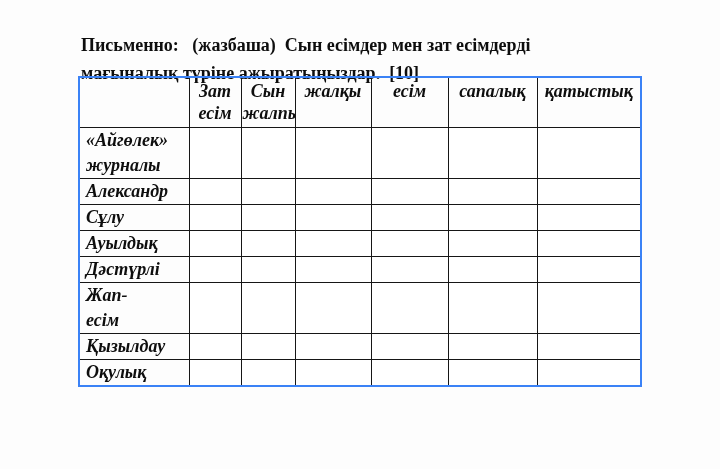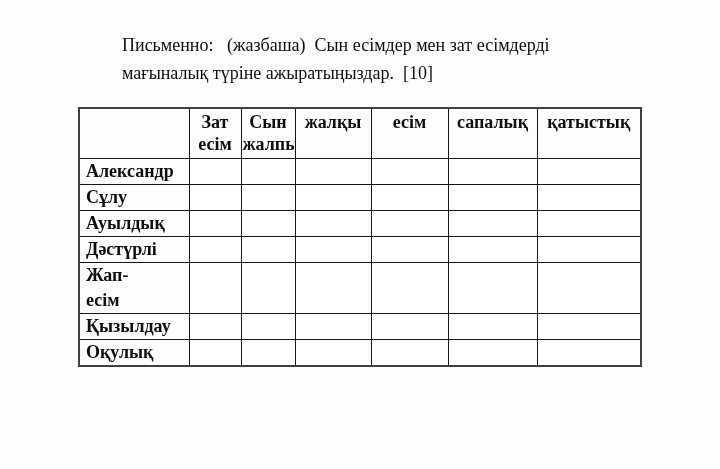--- a/index.html
+++ b/index.html
@@ -12,36 +12,36 @@
     position: relative;
     background: #fdfdfd;
     font-family: "Liberation Serif", "DejaVu Serif", serif;
     color: #0e0e0e;
     overflow: hidden;
   }
   .title-block {
     position: absolute;
     left: 81px;
     top: 31px;
-    font-weight: normal;
+    font-weight: bold;
     font-size: 18px;
     line-height: 28px;
-    margin-left: 41px;
   }
   .title-line {
     white-space: pre;
   }
   table.worksheet {
     position: absolute;
     left: 78px;
-    top: 107px;
+    top: 76px;
     width: 562px;
     border-collapse: collapse;
     table-layout: fixed;
-    border: 2px solid #404040;
+    border: 2px solid #3b82f6;
+    font-style: italic;
   }
   table.worksheet th,
   table.worksheet td {
     border: 1.5px solid #161616;
     overflow: hidden;
   }
   table.worksheet thead tr {
     height: 50px;
   }
   table.worksheet th {
@@ -97,20 +97,30 @@
 есім</th>
       <th>Сын
 жалпы</th>
       <th>жалқы</th>
       <th>есім</th>
       <th>сапалық</th>
       <th>қатыстық</th>
     </tr>
   </thead>
   <tbody>
+    <tr class="tall">
+      <td class="label-cell">«Айгөлек»
+журналы</td>
+      <td class="answer-cell"></td>
+      <td class="answer-cell"></td>
+      <td class="answer-cell"></td>
+      <td class="answer-cell"></td>
+      <td class="answer-cell"></td>
+      <td class="answer-cell"></td>
+    </tr>
     <tr>
       <td class="label-cell">Александр</td>
       <td class="answer-cell"></td>
       <td class="answer-cell"></td>
       <td class="answer-cell"></td>
       <td class="answer-cell"></td>
       <td class="answer-cell"></td>
       <td class="answer-cell"></td>
     </tr>
     <tr>

